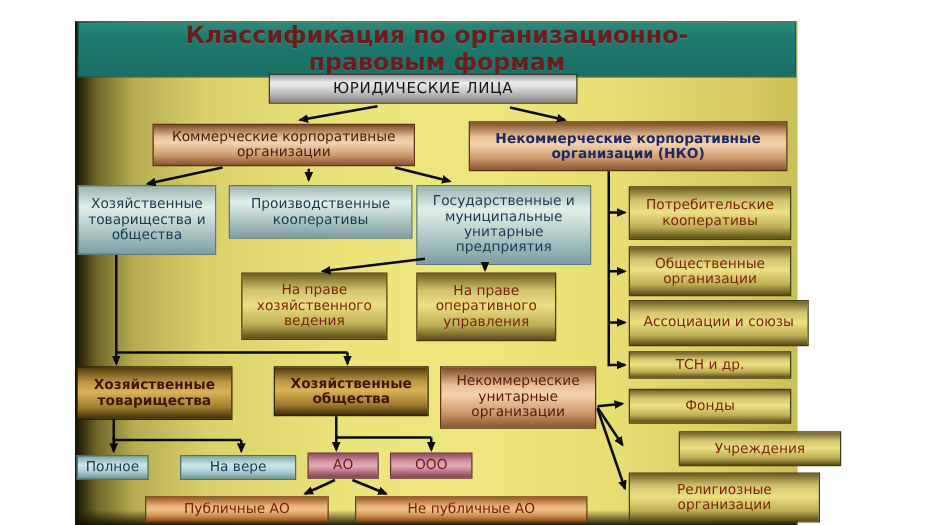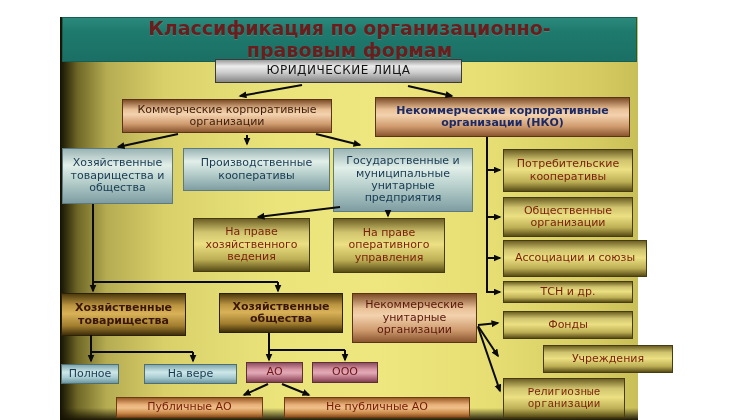--- a/index.html
+++ b/index.html
@@ -71,21 +71,21 @@
   <div class="node olive" style="left:503px;top:197px;width:130px;height:40px;">Общественные организации</div>
 
   <div class="node olive" style="left:503px;top:240px;width:144px;height:37px;">Ассоциации и союзы</div>
 
   <div class="node olive" style="left:503px;top:281px;width:130px;height:22px;">ТСН и др.</div>
 
   <div class="node olive" style="left:503px;top:311px;width:130px;height:28px;">Фонды</div>
 
   <div class="node olive" style="left:503px;top:345px;width:130px;height:28px;margin-left:40px;">Учреждения</div>
 
-  <div class="node olive" style="left:503px;top:378px;width:122px;height:40px;font-family:Liberation Mono, monospace;">Религиозные организации</div>
+  <div class="node olive" style="left:503px;top:378px;width:153px;height:40px;">Религиозные организации</div>
 
   <div class="node gold" style="left:61px;top:293px;width:125px;height:43px;">Хозяйственные товарищества</div>
 
   <div class="node gold" style="left:219px;top:293px;width:124px;height:40px;">Хозяйственные общества</div>
 
   <div class="node copper maroon" style="left:352px;top:293px;width:125px;height:50px;">Некоммерческие унитарные организации</div>
 
   <div class="node lblue" style="left:61px;top:364px;width:58px;height:20px;">Полное</div>
 
   <div class="node lblue" style="left:144px;top:364px;width:93px;height:20px;">На вере</div>

